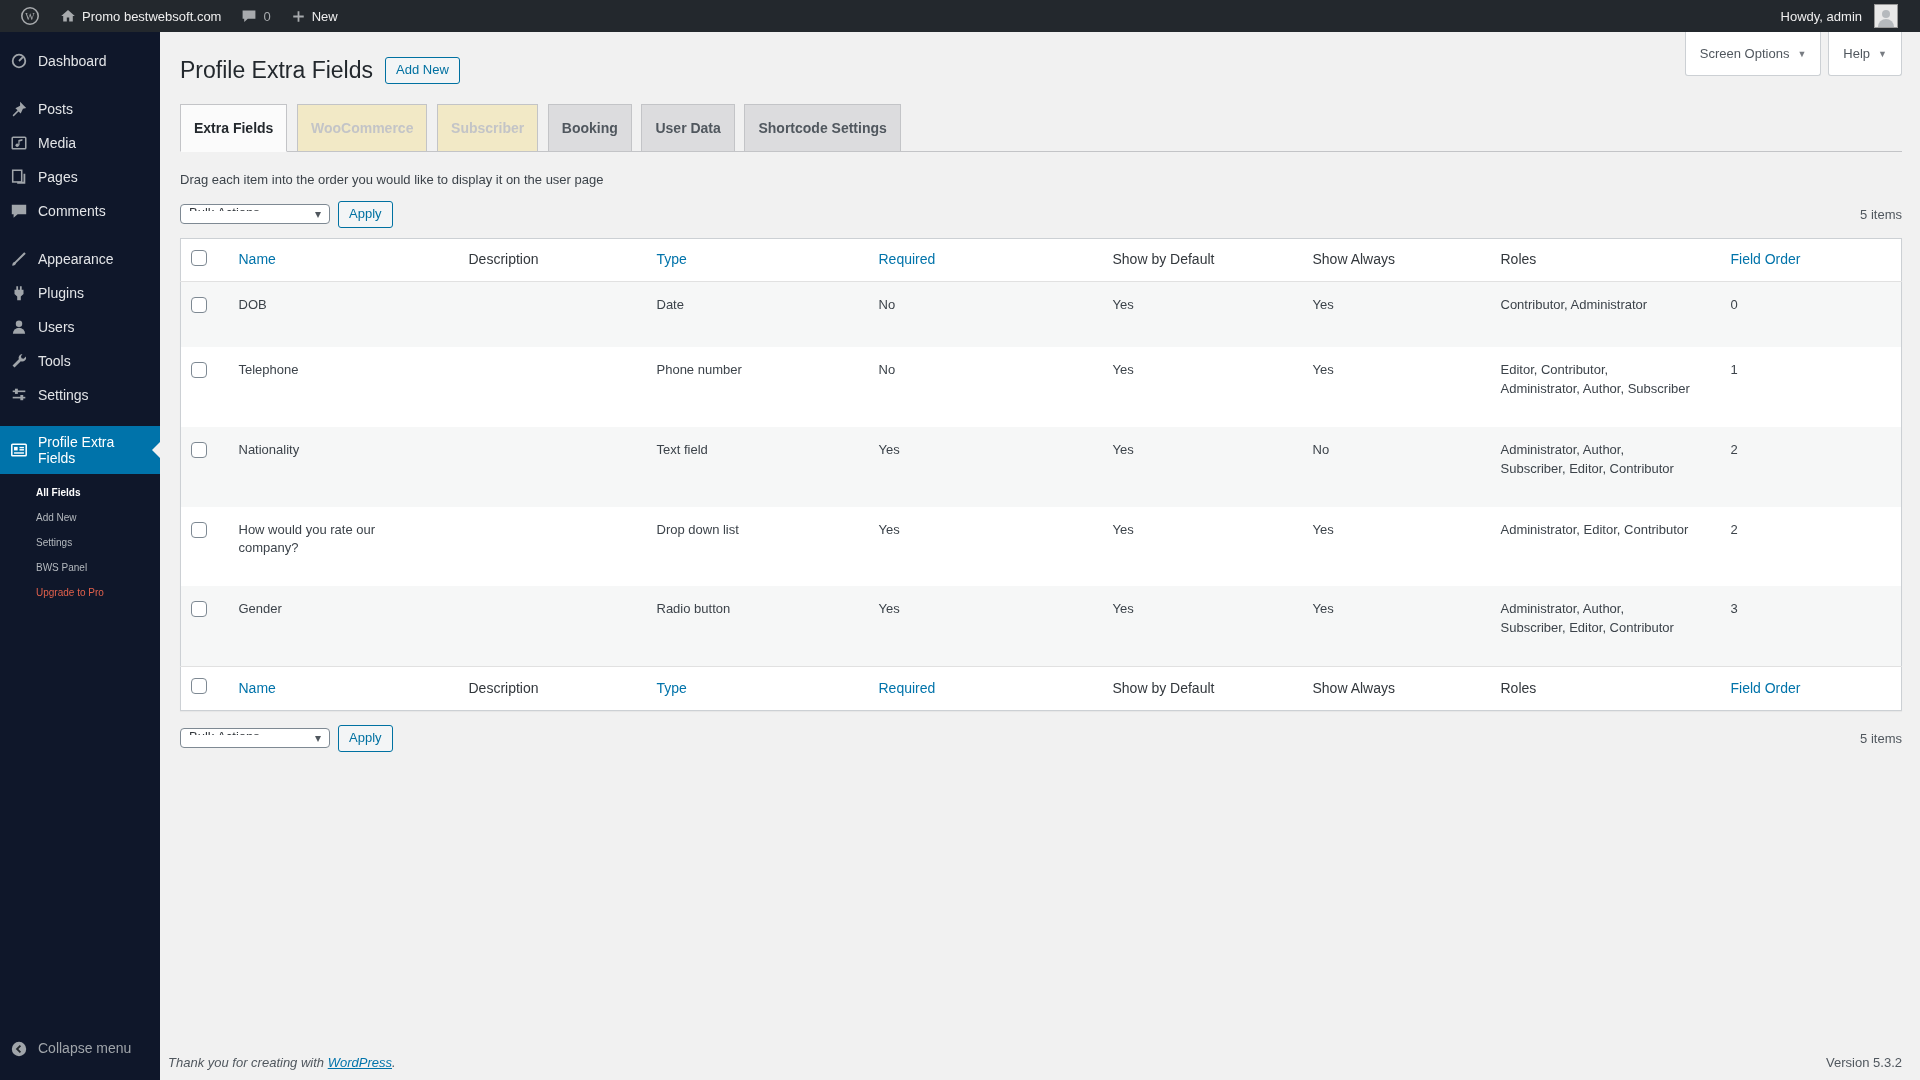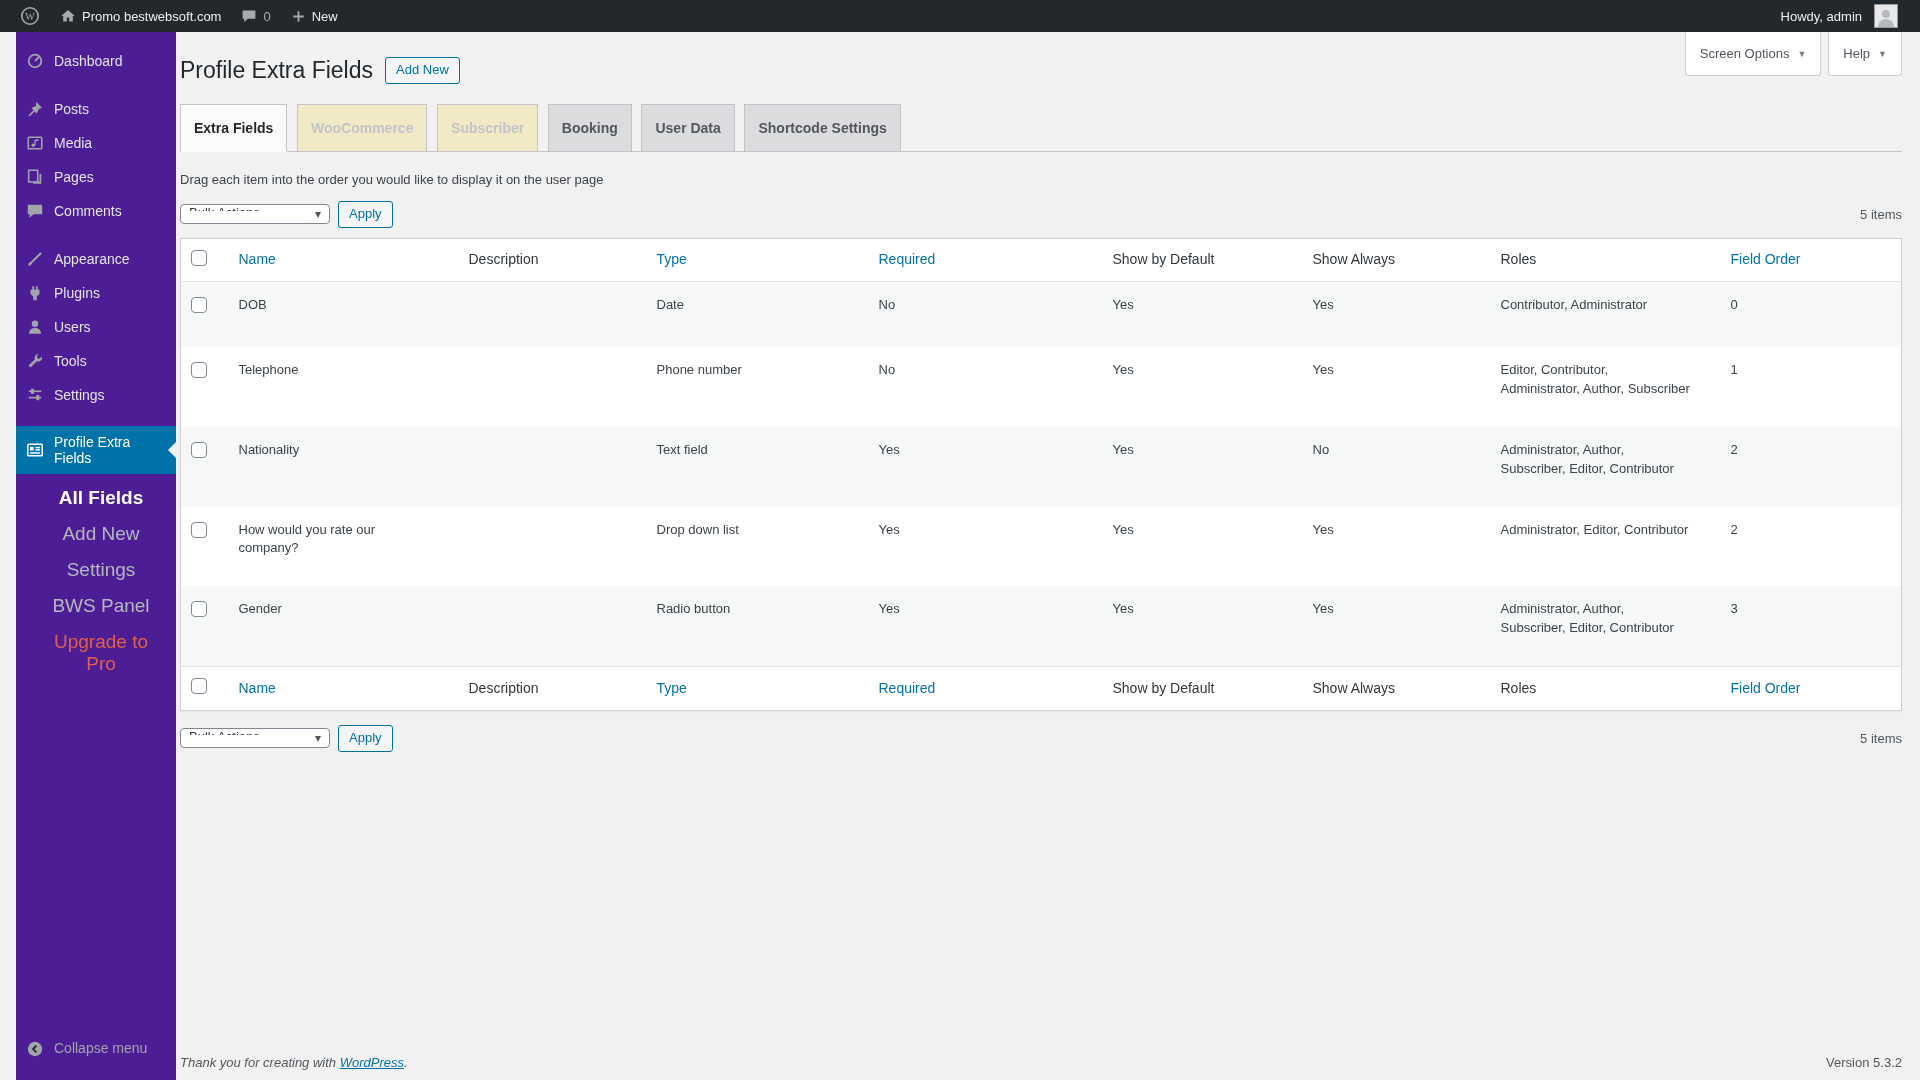--- a/index.html
+++ b/index.html
@@ -21,38 +21,38 @@
   .ab-item { display:flex; align-items:center; gap:6px; padding:0 10px; height:32px; color:#eee; cursor:pointer; }
   .ab-item svg { fill:#a7aaad; }
   .ab-count { color:#a7aaad; }
   .avatar {
     width:24px; height:24px; background:#e8e8e8; border:1px solid #999;
     display:flex; align-items:flex-end; justify-content:center; overflow:hidden; margin-left:6px;
   }
   .avatar svg { fill:#b5b9bd; }
   
   .sidebar {
-    position: fixed; top:32px; left:16px; bottom:0; width:160px;
-    background:#4c1d95; z-index:40; padding-top:12px;
+    position: fixed; top:32px; left:0; bottom:0; width:160px;
+    background:#0f172a; z-index:40; padding-top:12px;
   }
   .menu-item {
     display:flex; align-items:center; gap:10px;
     padding:8px 8px 8px 10px; color:#e2e4e7; font-size:14px; cursor:pointer; position:relative;
   }
   .menu-item svg { fill:#a0a5aa; flex:0 0 auto; }
   .menu-item.sep { margin-top:14px; }
   .menu-item.active { background:#0073aa; color:#fff; font-weight:400; }
   .menu-item.active svg { fill:#fff; }
   .menu-item.active::after {
     content:""; position:absolute; right:0; top:50%; margin-top:-8px;
     border:8px solid transparent; border-right-color:#f1f1f1;
   }
   .submenu { padding:6px 0 12px; }
   .submenu-item {
-    display:block; padding:7px 26px 7px 36px; color:#b4b9be; font-size:19px; cursor:pointer;text-align:center;
+    display:block; padding:7px 26px 7px 36px; color:#b4b9be; font-size:10px; cursor:pointer;
   }
   .submenu-item.current { color:#fff; font-weight:bold; }
   .submenu-item.upgrade { color:#e0604c; }
   .collapse-item {
     position:absolute; bottom:14px; left:0; right:0;
     display:flex; align-items:flex-start; gap:10px; padding:8px 8px 8px 10px;
     color:#a0a5aa; font-size:14px; cursor:pointer;
   }
   .collapse-item svg { fill:#a0a5aa; }
   
@@ -123,21 +123,21 @@
   .fields-table tbody tr.alt { background:#f6f7f7; }
   .col-cb { width:48px; }
   .cb {
     display:inline-block; width:16px; height:16px; background:#fff;
     border:1px solid #7e8993; border-radius:4px; cursor:pointer; margin-top:1px;
   }
   .cell-name { display:inline-block; max-width:140px; }
   .cell-roles { display:inline-block; max-width:190px; }
   
   .footer-row {
-    position:absolute; bottom:10px; left:20px; right:18px;
+    position:absolute; bottom:10px; left:8px; right:18px;
     display:flex; justify-content:space-between; align-items:center;
     font-size:13px; color:#50575e;margin-top:12px;
   }
   .footer-thanks { font-style:italic; }
   .footer-thanks a { color:#0073aa; }
   .version { font-size:13px; color:#50575e; }
 </style>
 </head>
 <body>
 

